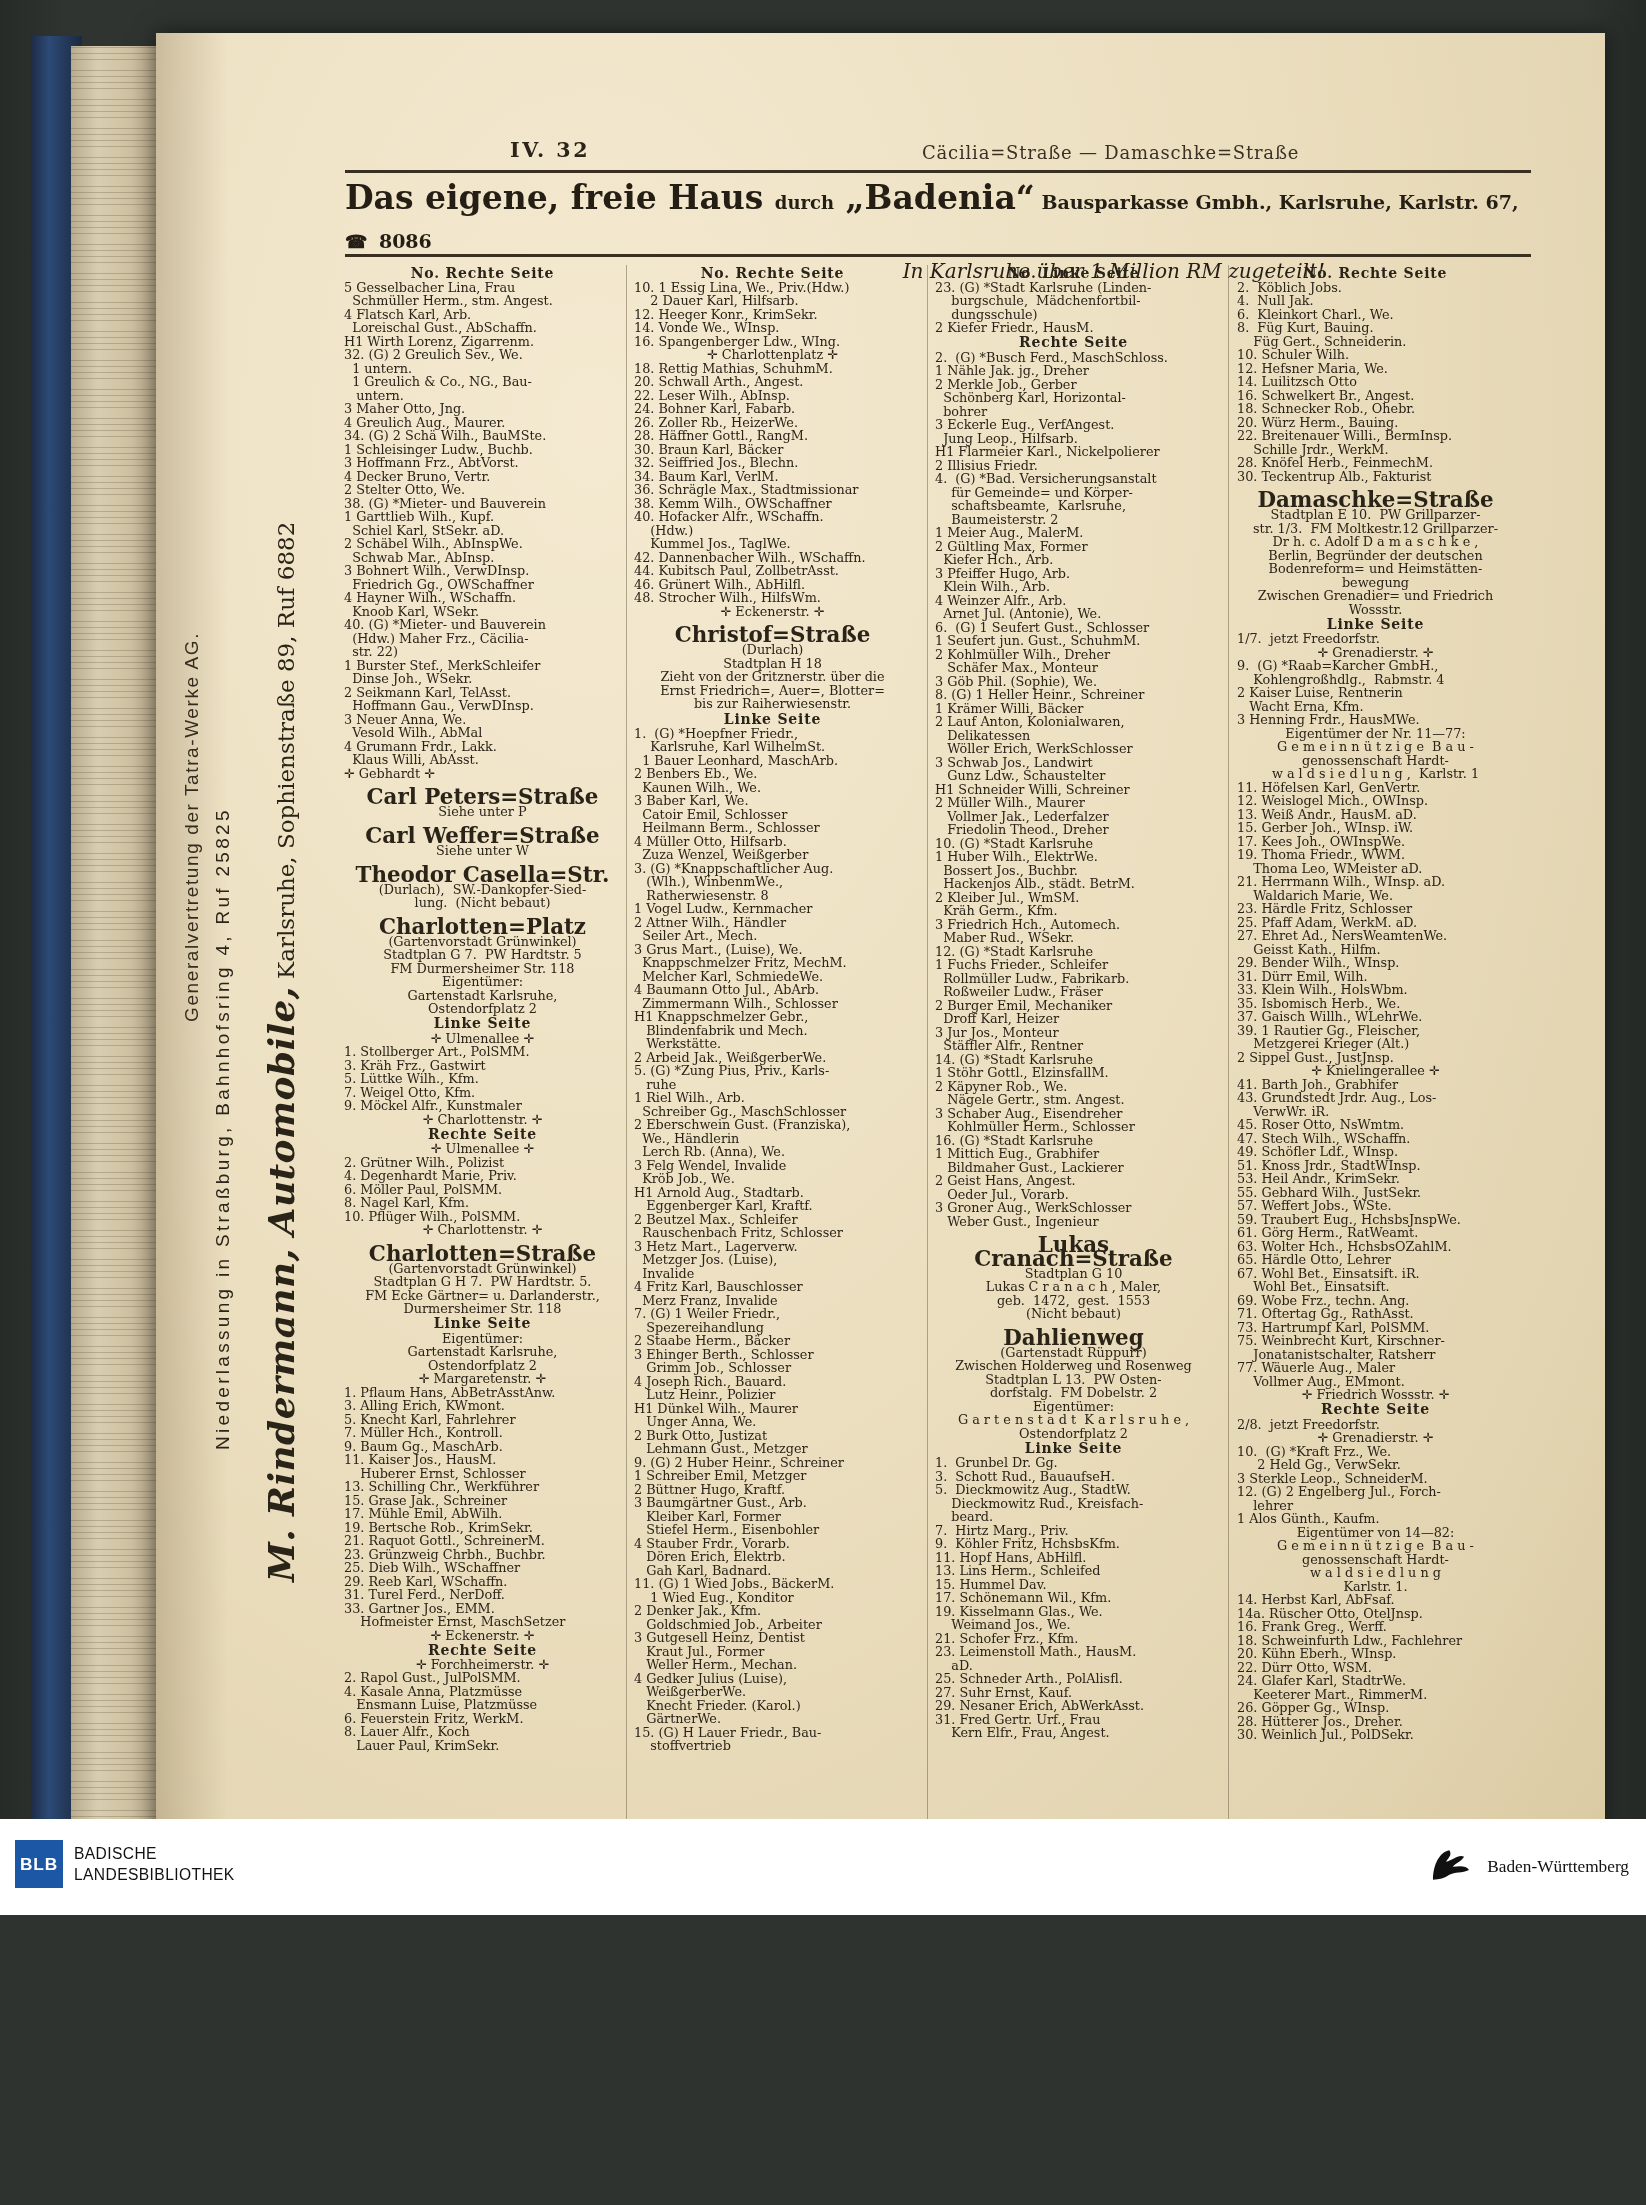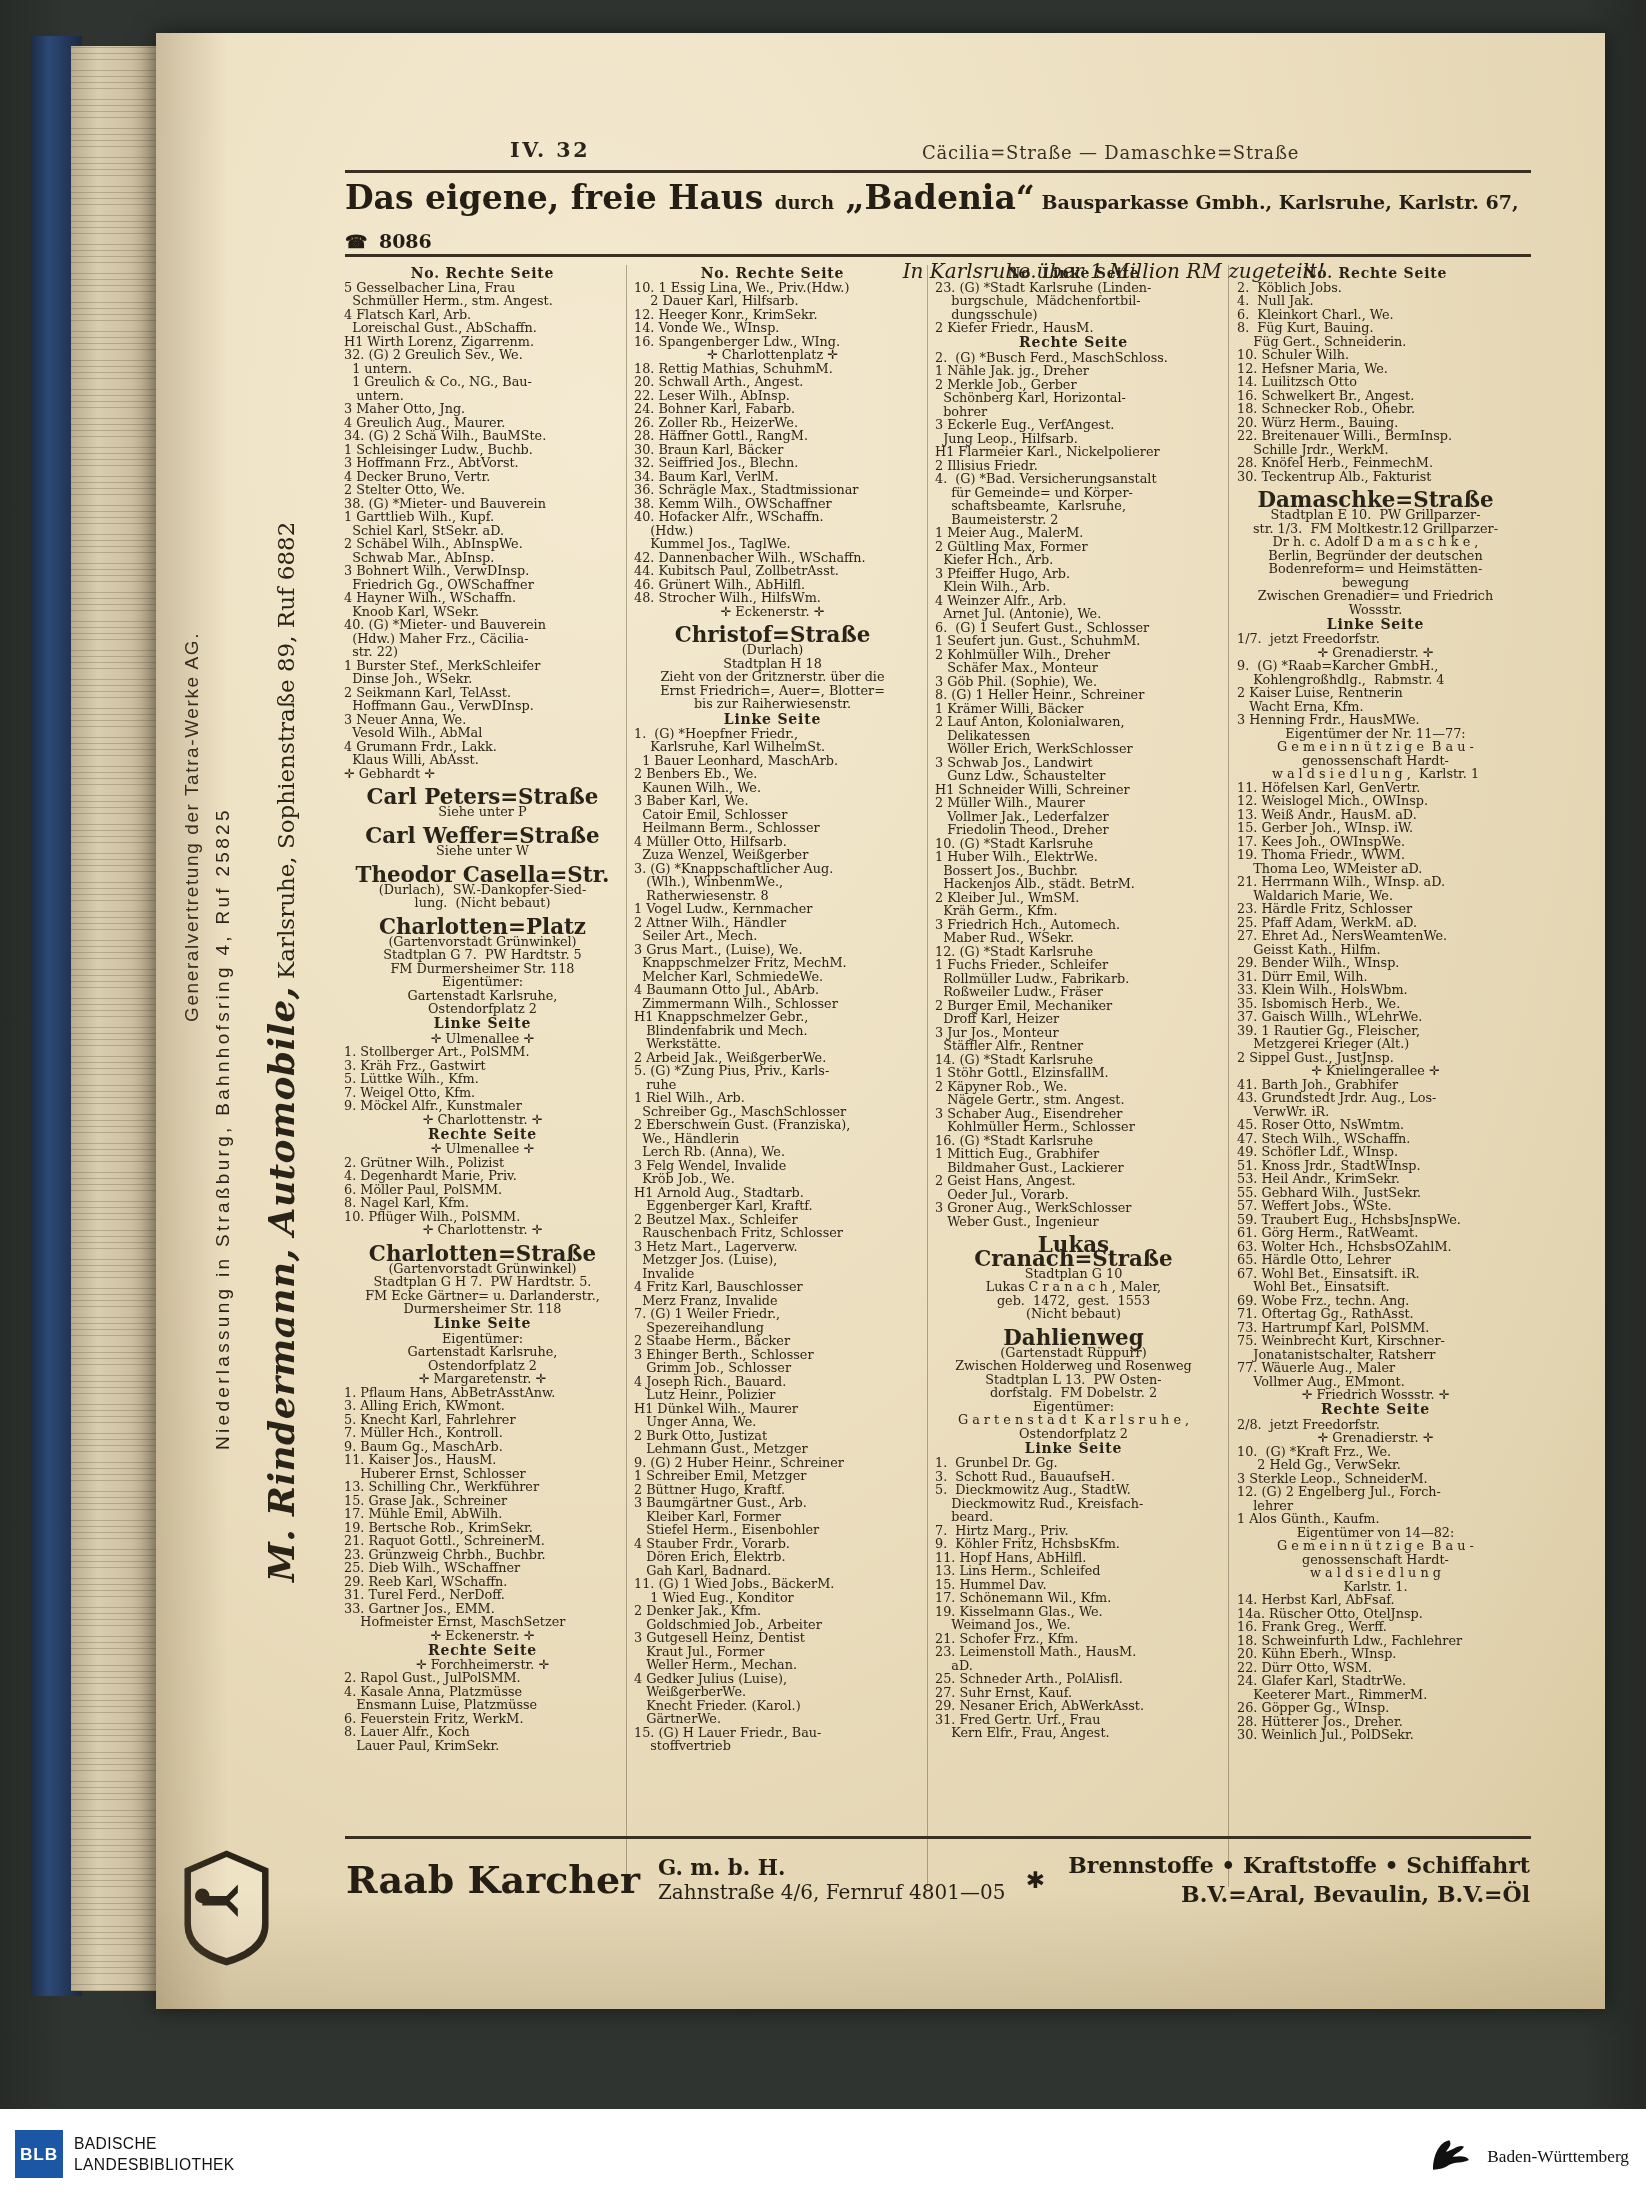--- a/index.html
+++ b/index.html
@@ -1,17 +1,17 @@
 <!DOCTYPE html>
 <html style="font-size:13px"><head>
 <meta charset="utf-8">
 <style>
   html,body{margin:0;padding:0;background:#2e3330;}
   body{font-family:"DejaVu Serif", serif;}
-  #page{position:relative;width:1647px;height:2205px;background:#2f3431;overflow:hidden;}
+  #page{position:relative;width:1647px;height:1915px;background:#2f3431;overflow:hidden;}
 
   
   .scan-bg{position:absolute;inset:0;background:
      linear-gradient(90deg,#262b28 0%,#2f3431 4%,#2f3431 96%,#242926 100%);}
   .spine-blue{position:absolute;left:31px;top:36px;width:51px;height:1960px;
       background:linear-gradient(90deg,#1d2b45 0%,#2c4a76 35%,#1b2940 100%);}
   .page-edge{position:absolute;left:71px;top:46px;width:89px;height:1945px;
       background:linear-gradient(90deg,#b9ac8e 0%,#d8cdb0 30%,#cfc2a2 65%,#b3a588 100%);}
   .edge-lines{position:absolute;inset:0;
      background:repeating-linear-gradient(0deg, rgba(90,78,55,.28) 0 0.8px, rgba(255,255,255,0) 0.8px 5.8px);}

